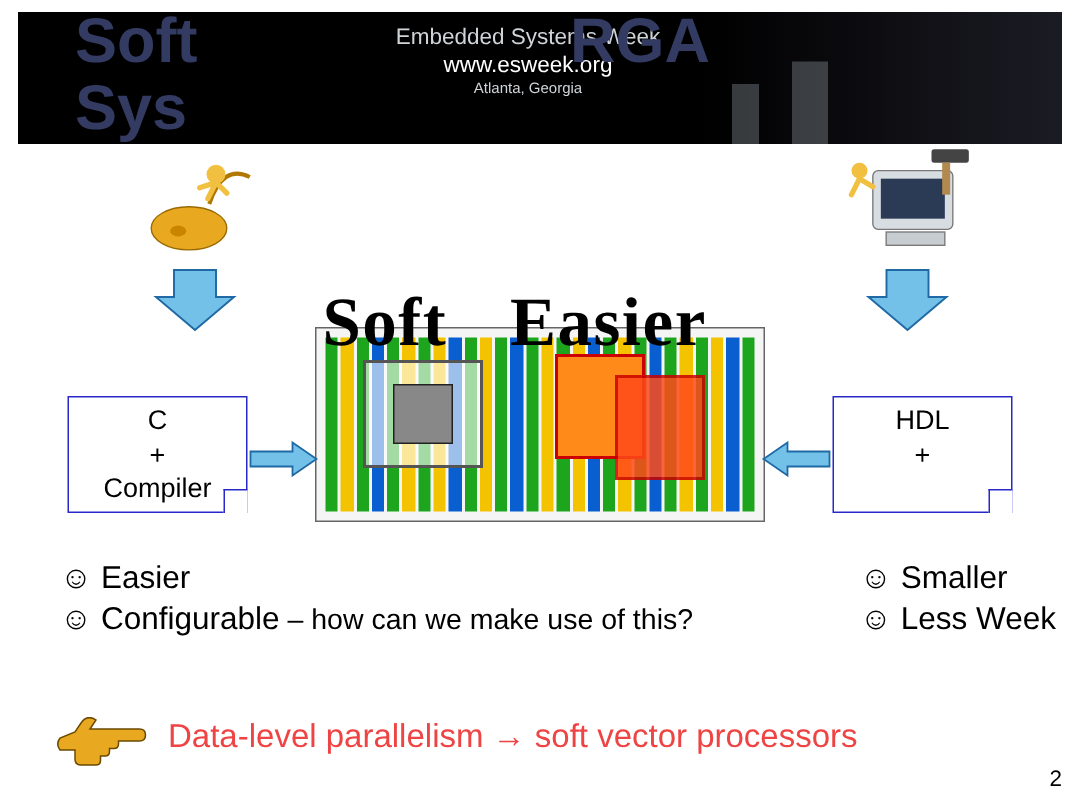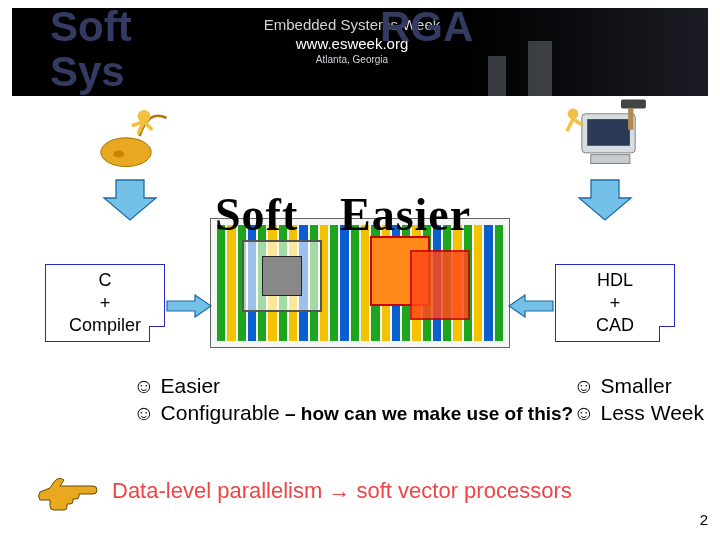--- a/index.html
+++ b/index.html
@@ -35,25 +35,25 @@
   .custom-block .blk { position:absolute; border:2px solid #c00;}
   .custom-block .b1 { left:0; top:0; width:60px; height:70px; background:#ff8a1a;}
   .custom-block .b2 { left:40px; top:14px; width:60px; height:70px; background:#ff4a1a; opacity:.85;}
   .flow-box { position:absolute; top:264px; width:120px; height:78px; border:1.5px solid #2828c8; background:#fff; text-align:center; font-size:18px; line-height:1.25; padding-top:4px;}
   .flow-box.left { left:45px; }
   .flow-box.right { right:45px; }
   .flow-box .fold { position:absolute; right:-1px; bottom:-1px; width:16px; height:16px; border-top:1.5px solid #2828c8; border-left:1.5px solid #2828c8; background:#fff; transform-origin:bottom right;}
   .flow-arrow { position:absolute; top:294px; width:48px; height:24px; }
   .flow-arrow.l { left:165px; }
   .flow-arrow.r { right:165px; transform: scaleX(-1);}
-  .benefits { position:absolute; top:374px; left:40px; right:16px; display:flex; justify-content:flex-end; font-size:21px; }
+  .benefits { position:absolute; top:374px; left:40px; right:16px; display:flex; justify-content:space-between; font-size:21px; }
   .benefits .col { }
   .benefits .line { white-space: nowrap; margin-bottom: 3px;}
   .benefits .smiley { font-family: "Segoe UI Symbol","Apple Symbols",sans-serif; }
-  .benefits .sub { font-weight:bold; font-size:19px;}
+  .benefits .sub { font-weight:normal; font-size:19px;}
   .conclusion { position:absolute; top:478px; left:112px; font-size:22px; color:#ef4444;}
   .hand { position:absolute; top:478px; left:36px; width:62px; height:36px; }
   .slidenum { position:absolute; bottom:12px; right:12px; font-size:15px;}
   
   .mouse-fig svg, .hammer-pc svg, .hand svg { width:100%; height:100%; }
 </style>
 </head>
 <body>
 
 <div class="banner">
@@ -152,21 +152,20 @@
 
 <div class="flow-box left">
   <div>C</div>
   <div>+</div>
   <div>Compiler</div>
   <div class="fold"></div>
 </div>
 <div class="flow-box right">
   <div>HDL</div>
   <div>+</div>
-  <div>CAD</div>
   <div class="fold"></div>
 </div>
 
 <div class="flow-arrow l">
   <svg viewBox="0 0 48 24">
       <path d="M2 7 h28 v-6 L46 12 L30 23 v-6 H2 Z" fill="#73c1e8" stroke="#1f6aa5" stroke-width="1.2"></path>
     </svg>
 </div>
 <div class="flow-arrow r">
   <svg viewBox="0 0 48 24">

